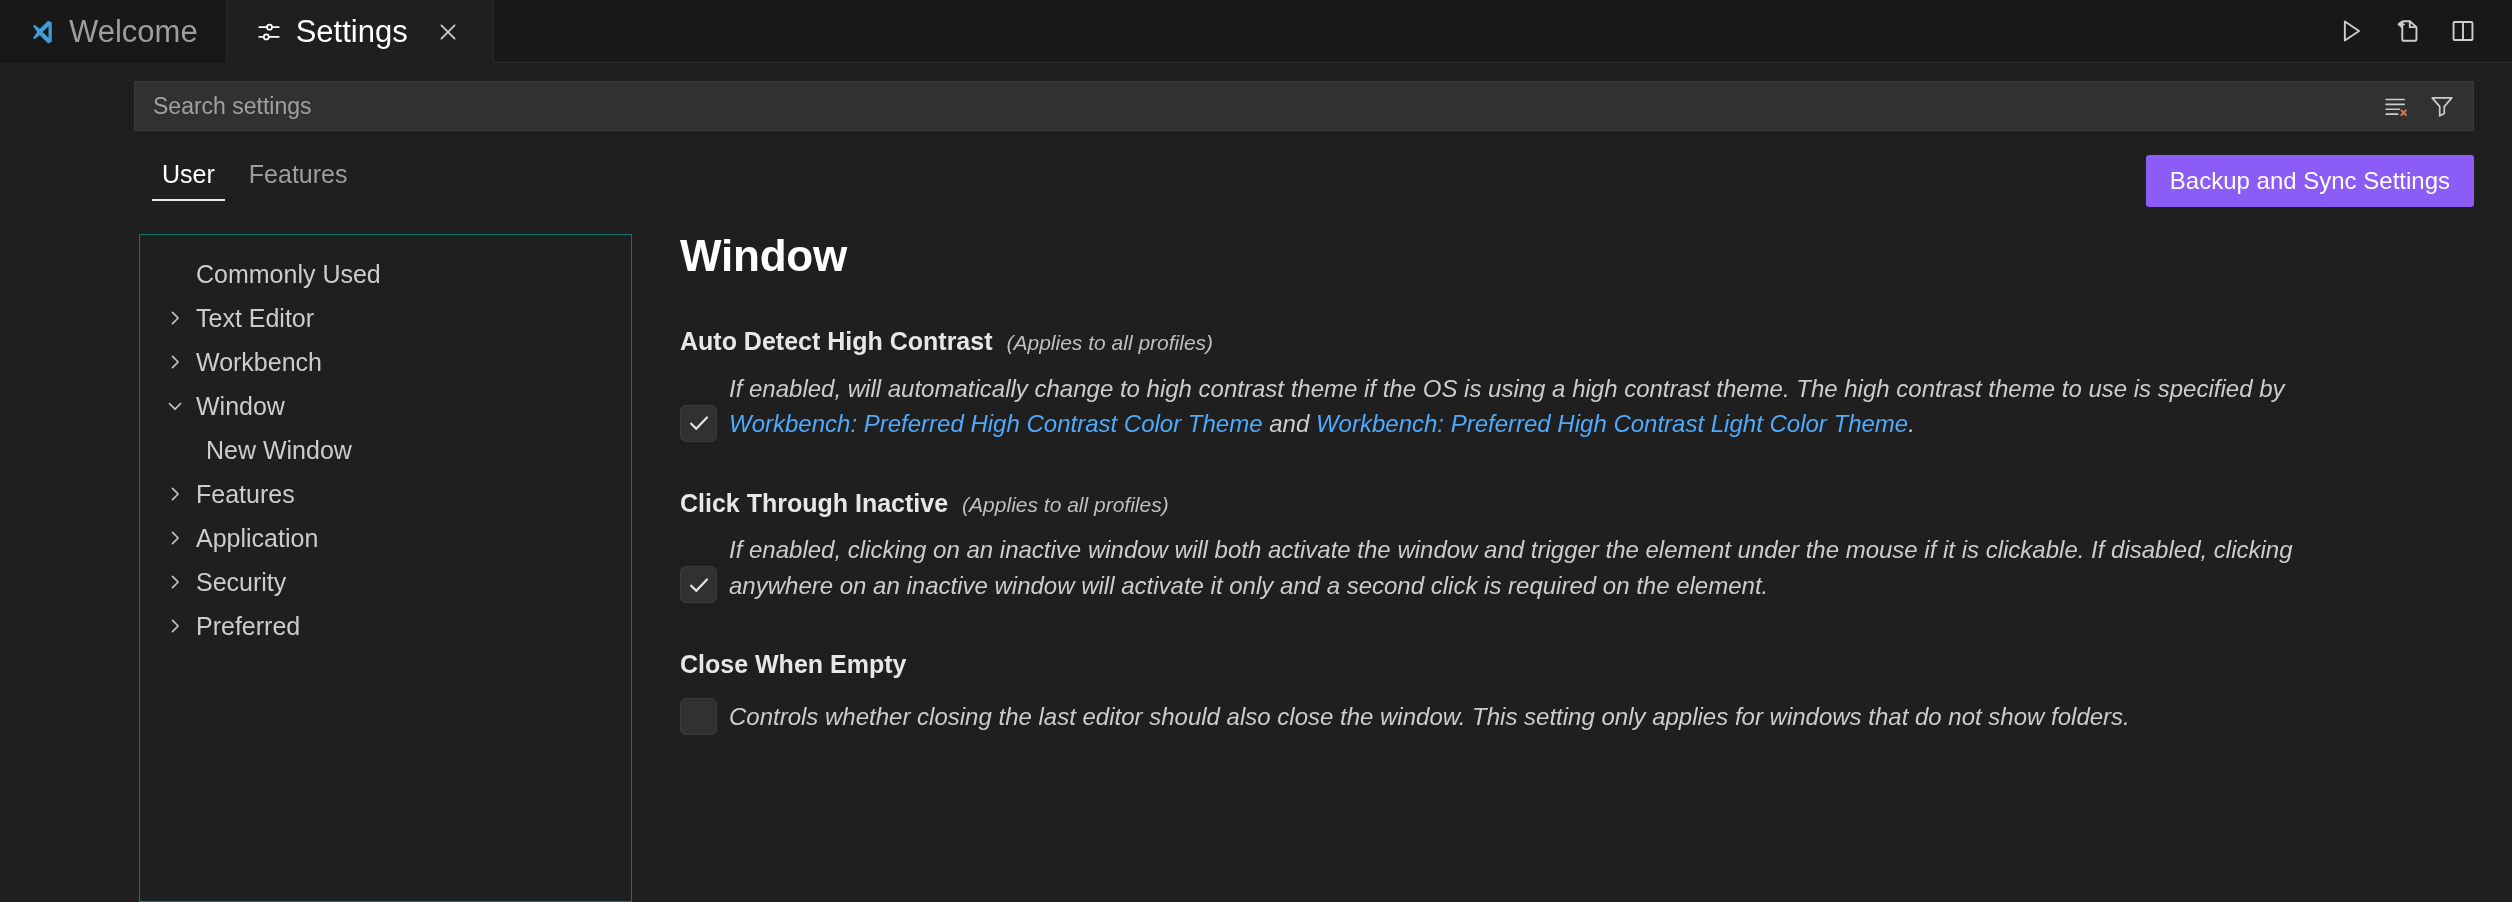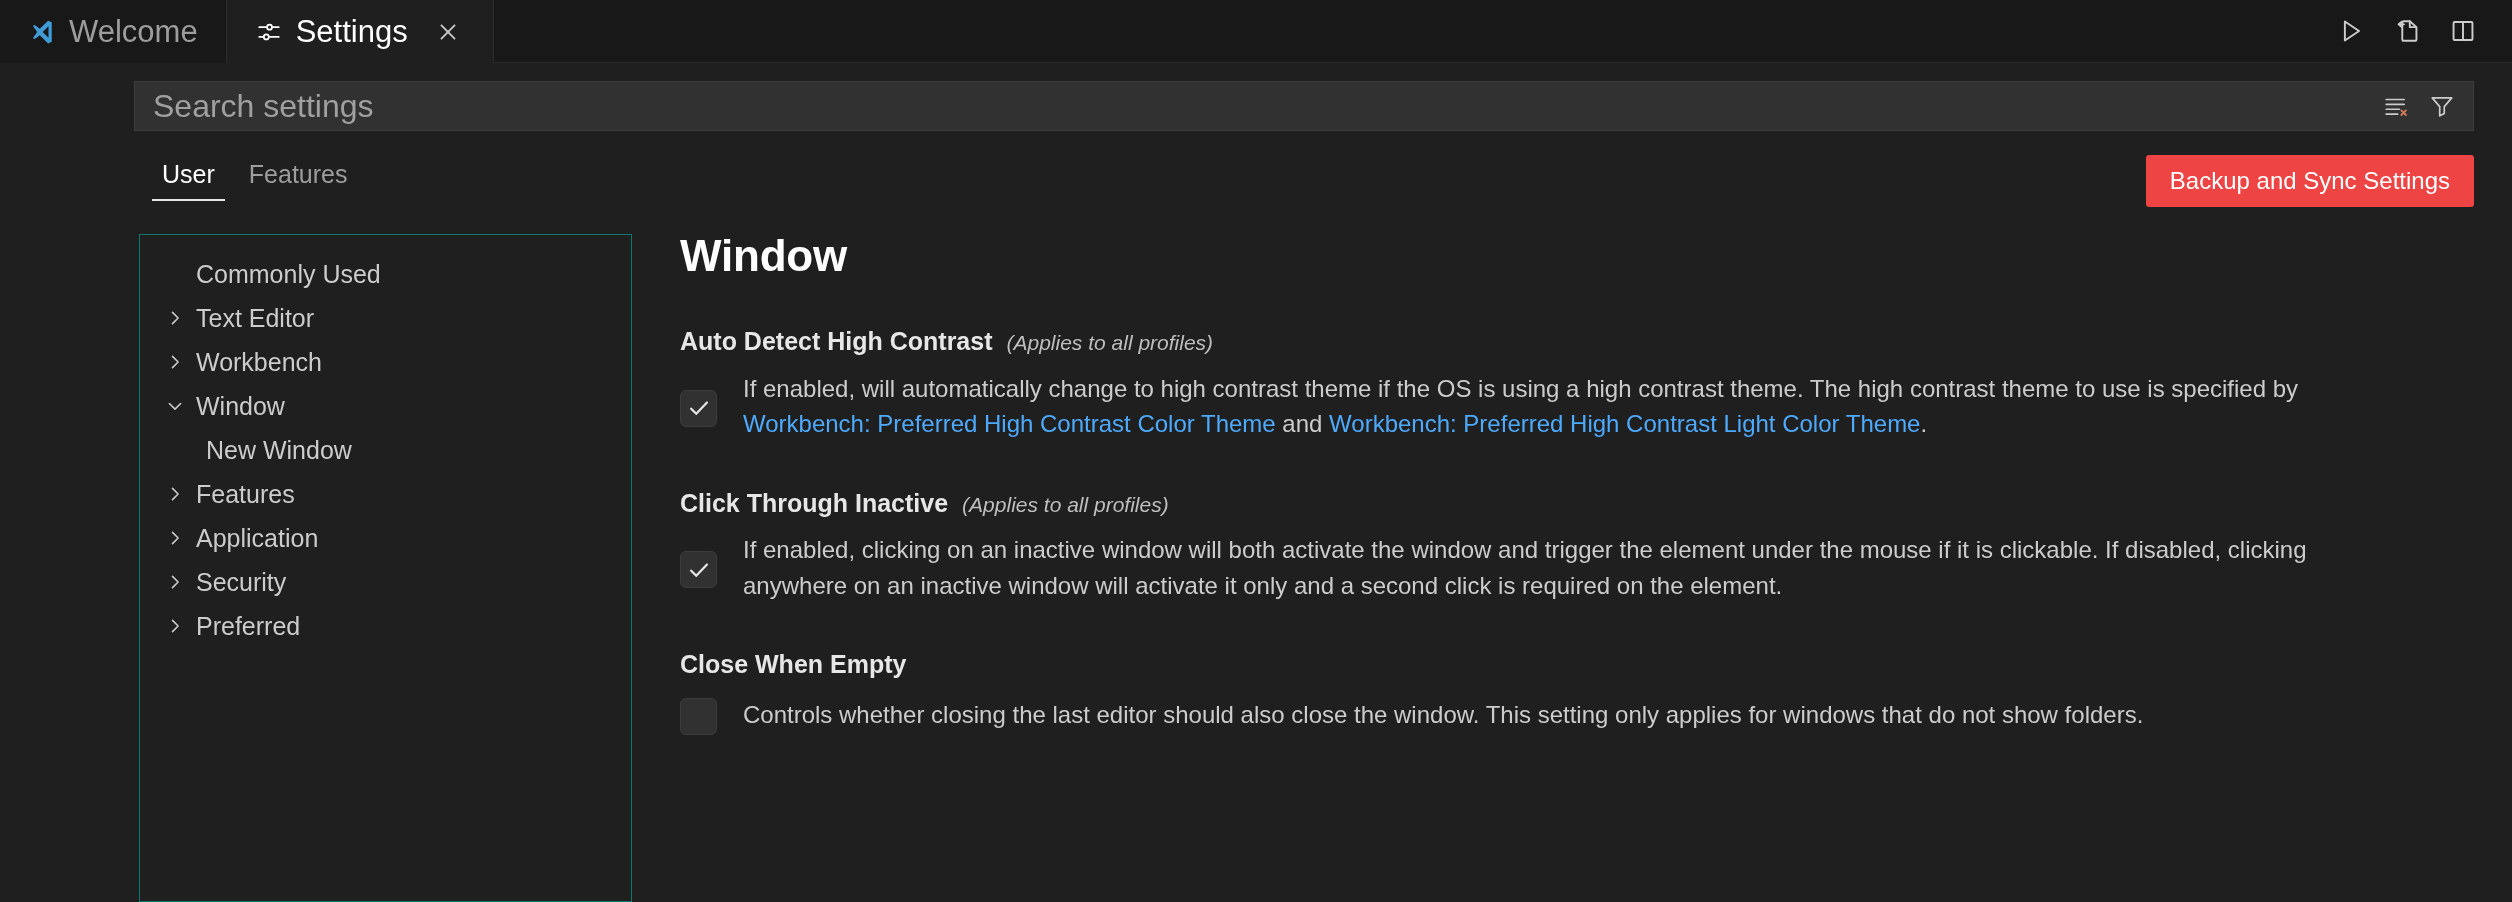--- a/index.html
+++ b/index.html
@@ -100,21 +100,21 @@
     padding: 0 10px 0 18px;
     position: relative;
   }
   .search-input {
     flex: 1;
     background: transparent;
     border: none;
     outline: none;
     color: #cccccc;
     font-family: inherit;
-    font-size: 32px;
+    font-size: 23px;
     height: 100%;
   }
   .search-input::placeholder { color: #a0a0a0; opacity: 1; }
   .search-actions { display: flex; align-items: center; gap: 4px; }
   .search-act {
     width: 42px; height: 42px;
     display: flex; align-items: center; justify-content: center;
     border-radius: 5px;
     cursor: pointer;
   }
@@ -133,21 +133,21 @@
     border-bottom: 2px solid transparent;
     cursor: pointer;
     line-height: 1.1;
   }
   .scope-tab.active {
     color: #ffffff;
     border-bottom-color: #e7e7e7;
   }
   .sync-btn {
     margin-left: auto;
-    background: #ef4444;
+    background: #8b5cf6;
     color: #ffffff;
     font-size: 24px;
     font-family: inherit;
     border: none;
     border-radius: 3px;
     padding: 13px 24px;
     cursor: pointer;
     line-height: 1.1;
     white-space: nowrap;
   }
@@ -217,22 +217,23 @@
     line-height: 1.1;
   }
   .setting-scope {
     font-size: 21px;
     font-style: italic;
     color: #bfbfbf;
     line-height: 1.1;
   }
   .setting-row {
     display: flex;
-    align-items: center;
-    gap: 26px;
+    align-items: flex-end;
+    gap: 12px;
+    font-style: italic;
   }
   .checkbox {
     width: 37px; height: 37px;
     min-width: 37px;
     border-radius: 6px;
     background: #313131;
     border: 1px solid #3c3c3c;
     display: flex;
     align-items: center;
     justify-content: center;

